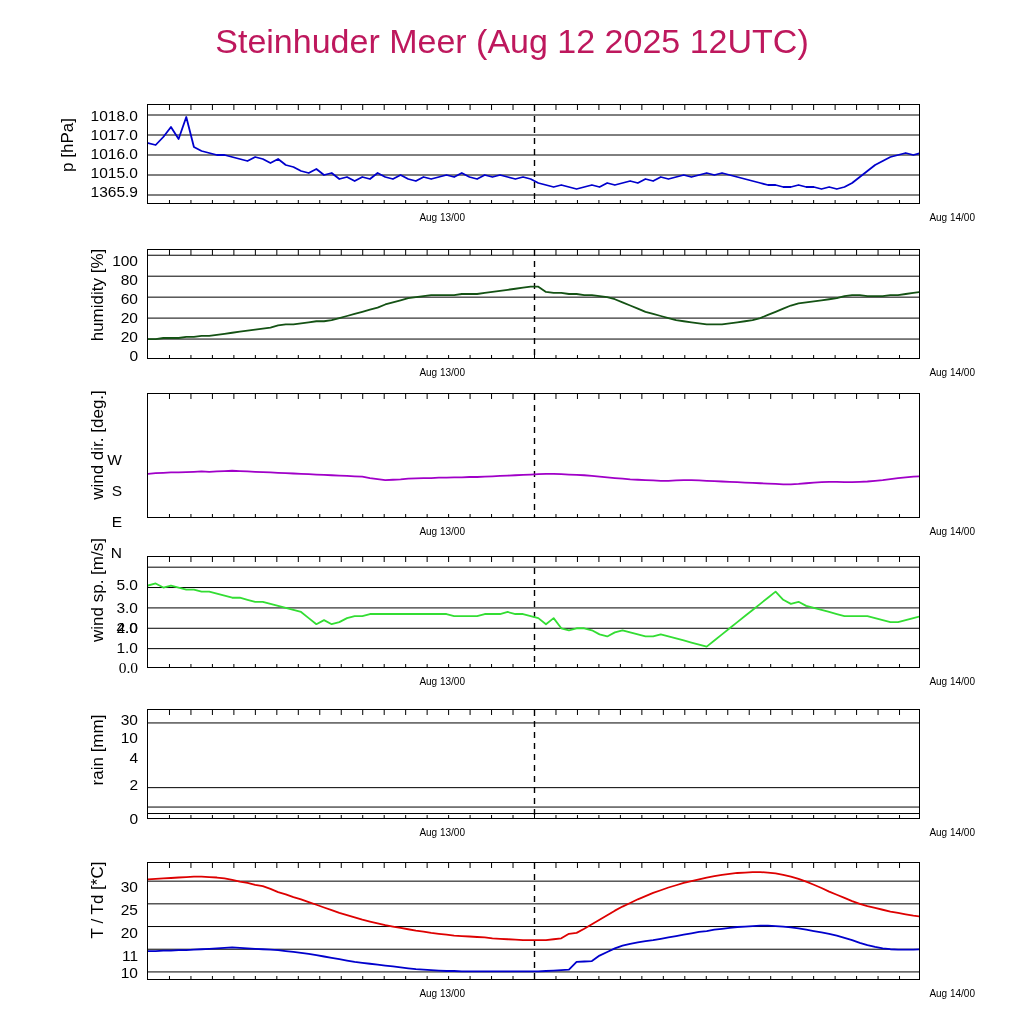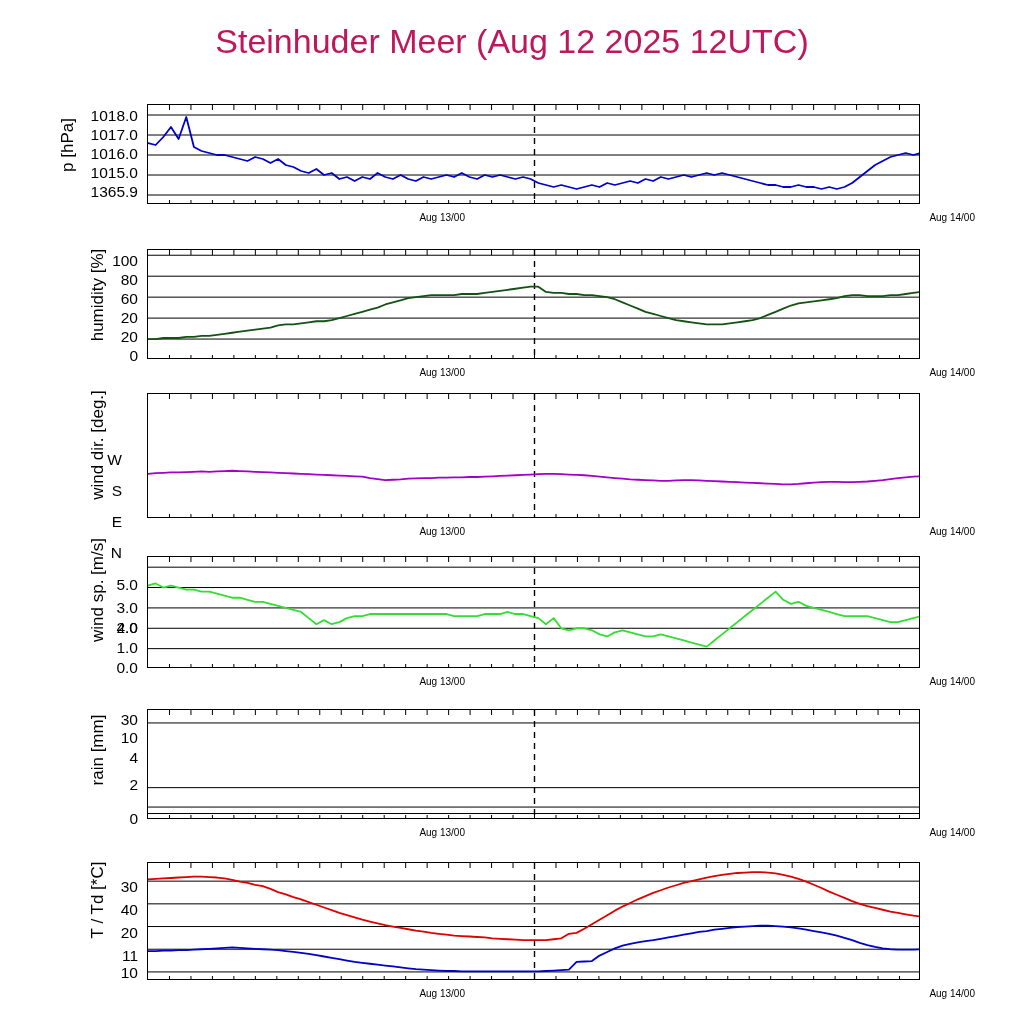--- a/index.html
+++ b/index.html
@@ -343,21 +343,21 @@
   </div>
 
   <div class="panel">
     <div class="ylabel" style="left:88px;top:670px;width:160px;">wind sp. [m/s]</div>
 
     <div class="ytick" style="left:64px;top:560px;width:74px;margin-top:17px;">5.0</div>
     <div class="ytick" style="left:64px;top:580px;width:74px;margin-top:40px;">4.0</div>
     <div class="ytick" style="left:64px;top:600px;width:74px;">3.0</div>
     <div class="ytick" style="left:64px;top:620px;width:74px;">2.0</div>
     <div class="ytick" style="left:64px;top:640px;width:74px;">1.0</div>
-    <div class="ytick" style="left:64px;top:660px;width:74px;">0.0</div>
+    <div class="ytick" style="left:64px;top:660px;width:74px;font-family:Liberation Serif, serif;">0.0</div>
 
     <div class="plotbox" style="left:147px;top:556px;width:773px;height:112px;">
       <svg width="773" height="112" viewBox="0 0 773 112" preserveAspectRatio="none">
           <line x1="0" y1="91.63636363636364" x2="773" y2="91.63636363636364" stroke="#000" stroke-width="1"></line>
           <line x1="0" y1="71.27272727272728" x2="773" y2="71.27272727272728" stroke="#000" stroke-width="1"></line>
           <line x1="0" y1="50.909090909090914" x2="773" y2="50.909090909090914" stroke="#000" stroke-width="1"></line>
           <line x1="0" y1="30.545454545454547" x2="773" y2="30.545454545454547" stroke="#000" stroke-width="1"></line>
           <line x1="0" y1="10.181818181818187" x2="773" y2="10.181818181818187" stroke="#000" stroke-width="1"></line>
           <line x1="21.47222222222222" y1="0" x2="21.47222222222222" y2="5" stroke="#000" stroke-width="1"></line>
           <line x1="21.47222222222222" y1="112" x2="21.47222222222222" y2="107" stroke="#000" stroke-width="1"></line>
@@ -529,21 +529,21 @@
     </div>
 
     <div class="xtick" style="left:355px;top:828px;width:110px;">Aug 13/00</div>
     <div class="xtick" style="left:865px;top:828px;width:110px;">Aug 14/00</div>
   </div>
 
   <div class="panel">
     <div class="ylabel" style="left:88px;top:975px;width:150px;">T / Td [*C]</div>
 
     <div class="ytick" style="left:86px;top:879px;width:52px;">30</div>
-    <div class="ytick" style="left:86px;top:902px;width:52px;">40</div>
+    <div class="ytick" style="left:86px;top:902px;width:52px;">25</div>
     <div class="ytick" style="left:86px;top:925px;width:52px;">20</div>
     <div class="ytick" style="left:86px;top:948px;width:52px;">11</div>
     <div class="ytick" style="left:86px;top:965px;width:52px;">10</div>
 
     <div class="plotbox" style="left:147px;top:862px;width:773px;height:118px;">
       <svg width="773" height="118" viewBox="0 0 773 118" preserveAspectRatio="none">
           <line x1="0" y1="108.92307692307692" x2="773" y2="108.92307692307692" stroke="#000" stroke-width="1"></line>
           <line x1="0" y1="86.23076923076923" x2="773" y2="86.23076923076923" stroke="#000" stroke-width="1"></line>
           <line x1="0" y1="63.53846153846153" x2="773" y2="63.53846153846153" stroke="#000" stroke-width="1"></line>
           <line x1="0" y1="40.84615384615384" x2="773" y2="40.84615384615384" stroke="#000" stroke-width="1"></line>

